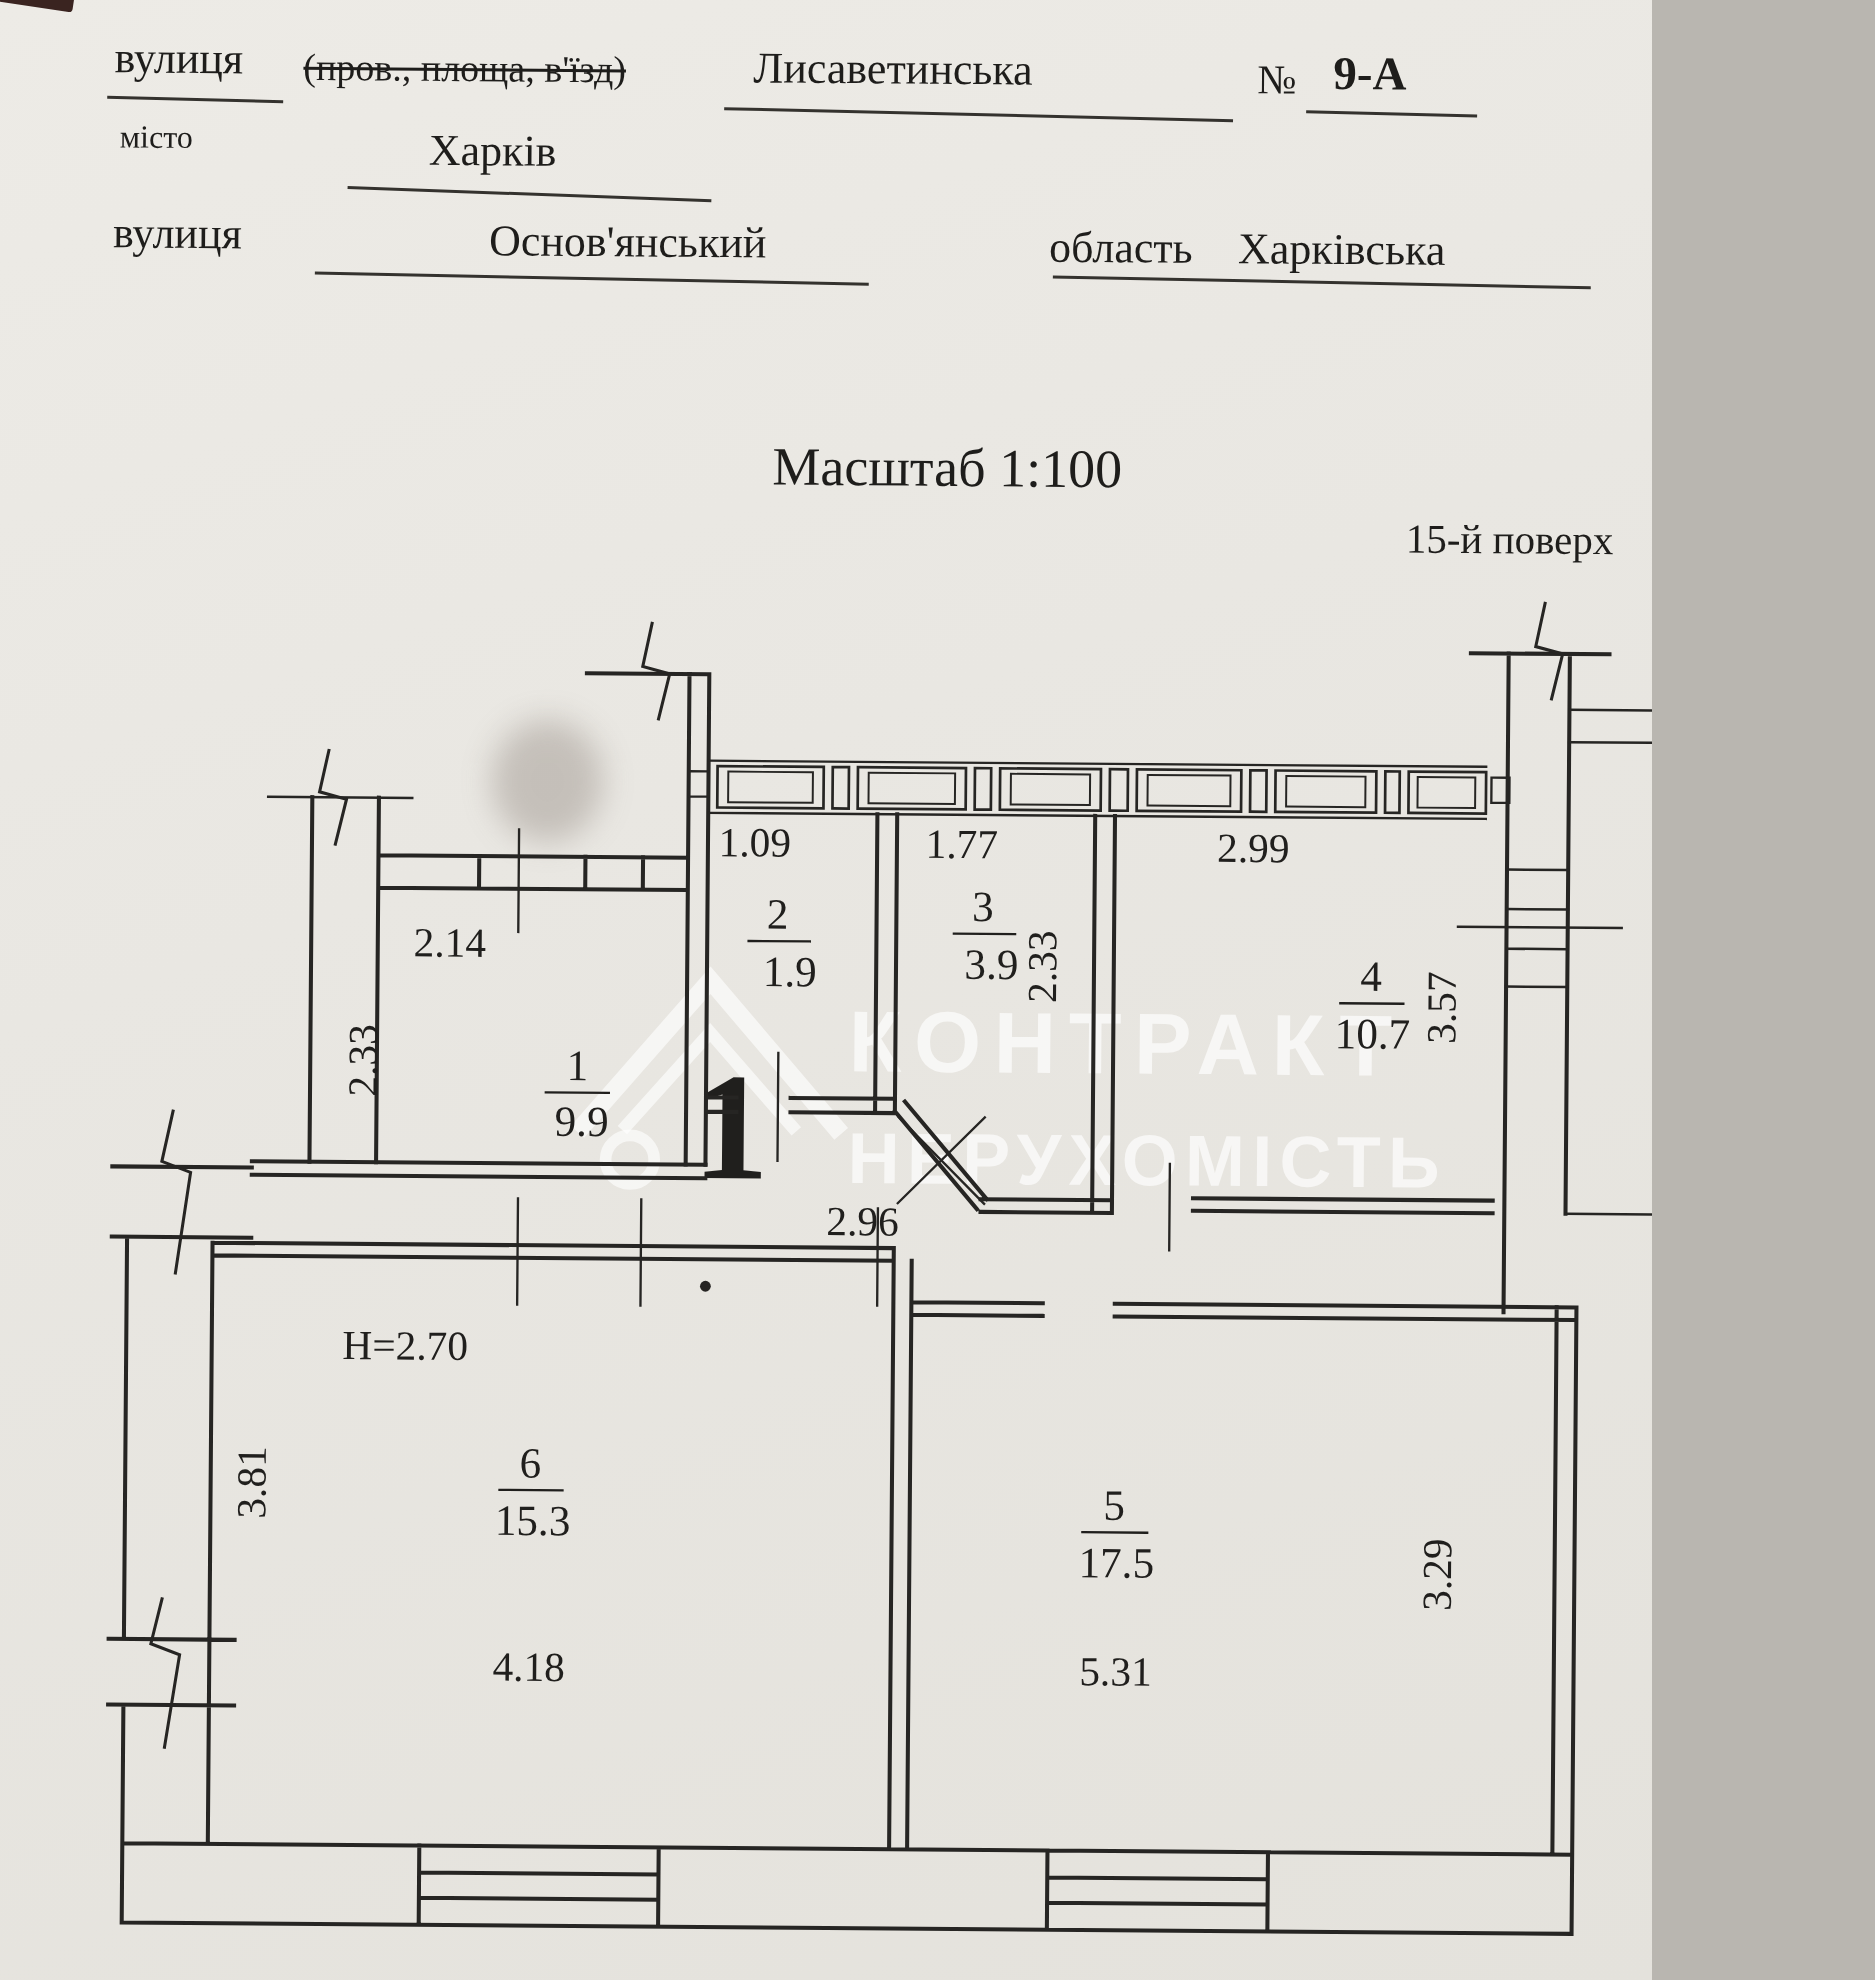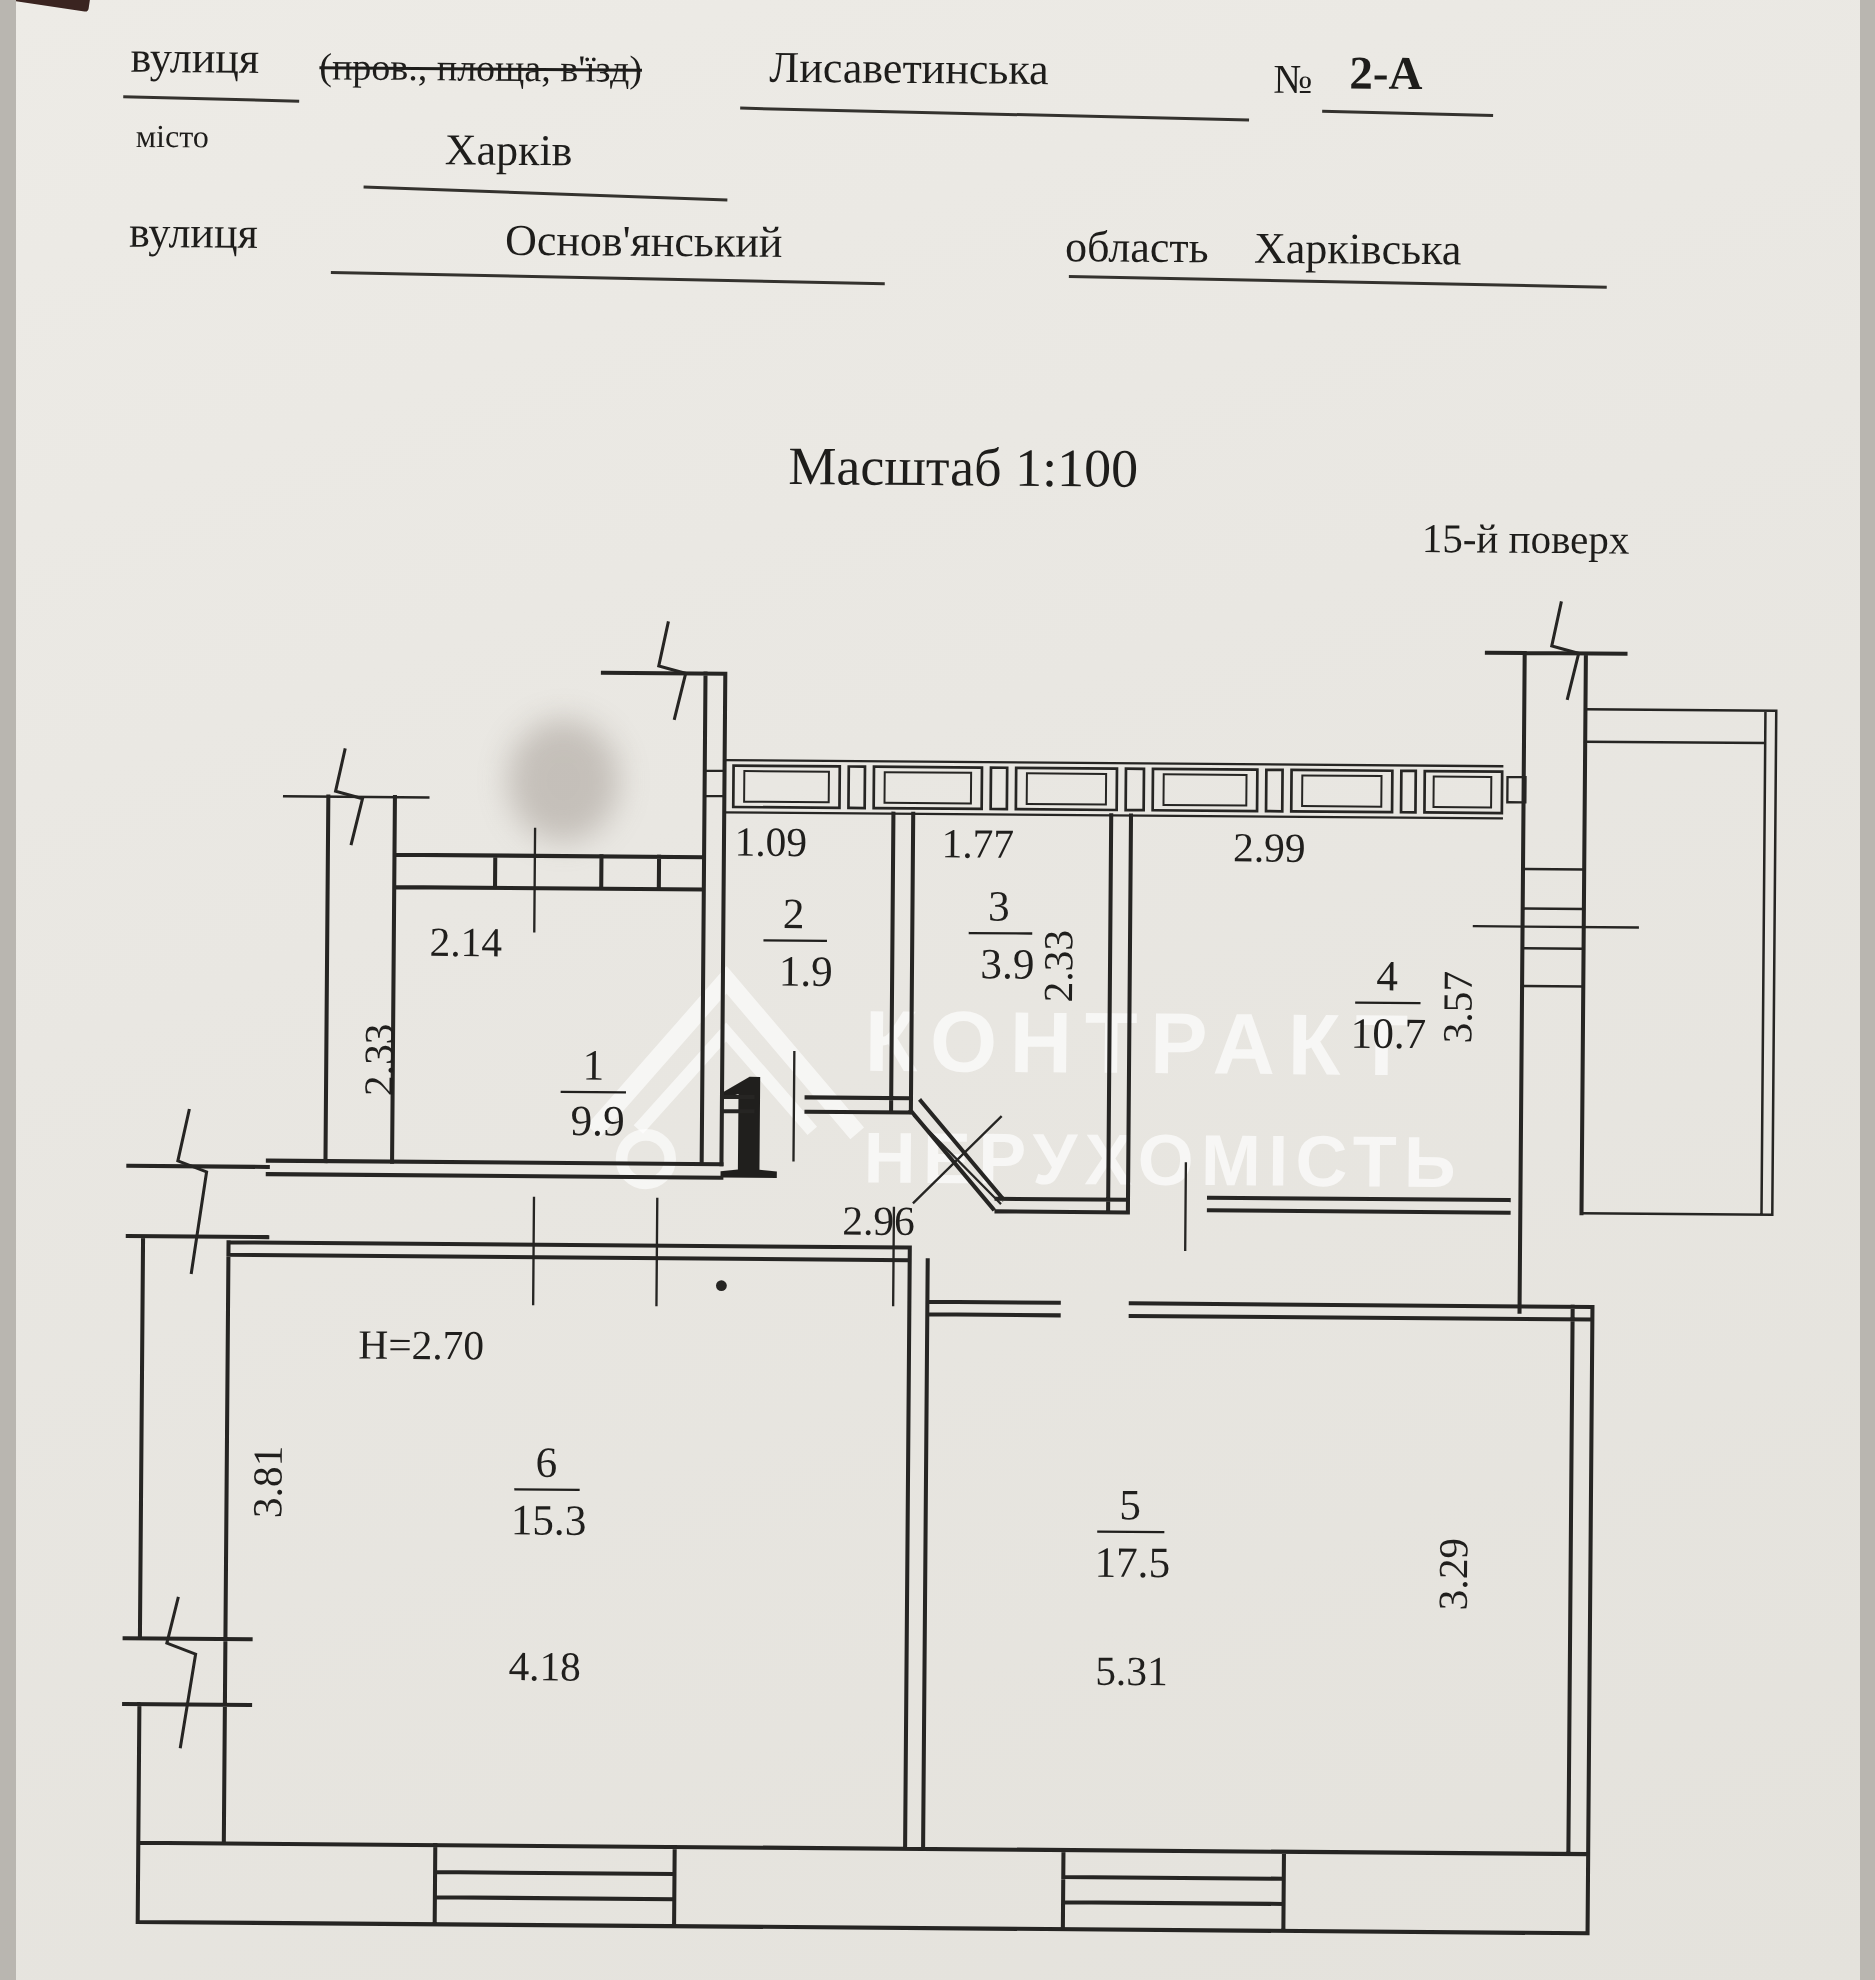--- a/index.html
+++ b/index.html
@@ -1,19 +1,19 @@
 <!DOCTYPE html>
 <html style="font-size:14.4px"><head>
 <meta charset="utf-8">
 <style>
   html,body{margin:0;padding:0;background:#b9b6b0;}
   .page{
-    position:relative;width:1844px;height:1980px;overflow:hidden;
+    position:relative;width:1652px;height:1980px;overflow:hidden;
     background:linear-gradient(160deg,#edebe6 0%,#e9e7e2 40%,#e4e2dc 100%);
-    font-family:"Liberation Serif","DejaVu Serif",serif;color:#1e1d1b;margin-left:16px;
+    font-family:"Liberation Serif","DejaVu Serif",serif;color:#1e1d1b;
   }
   .tilt{position:absolute;inset:0;transform:rotate(0.45deg);transform-origin:35% 0%;}
   .scan-edge{position:absolute;left:-7.2px;top:-9px;width:81px;height:20px;background:#3a2420;transform:rotate(8deg);border-radius:3.6px;}
   .hline{position:absolute;height:2.7px;background:#34322e;}
   .txt{position:absolute;white-space:nowrap;}
   .strike{text-decoration:line-through;text-decoration-thickness:2.7px;}
   .b{font-weight:bold;}
   svg text{font-family:"Liberation Serif","DejaVu Serif",serif;fill:#201f1d;}
   svg .wm-t{font-family:"Liberation Sans","DejaVu Sans",sans-serif;font-weight:bold;fill:rgba(255,255,255,0.66);}
 </style>
@@ -22,21 +22,21 @@
 
 <div class="page">
   <div class="tilt">
 
     <div class="scan-edge"></div>
 
     <div class="txt" style="left:115px;top:36px;font-size:44px;">вулиця</div>
     <div class="txt strike" style="left:304px;top:47px;font-size:38px;">(пров., площа, в'їзд)</div>
     <div class="txt" style="left:754px;top:41px;font-size:44px;">Лисаветинська</div>
     <div class="txt" style="left:1258px;top:50px;font-size:41px;">№</div>
-    <div class="txt b" style="left:1334px;top:40px;font-size:47px;">2-А</div>
+    <div class="txt b" style="left:1334px;top:40px;font-size:47px;">9-А</div>
 
     <div class="txt" style="left:121px;top:122px;font-size:32px;">місто</div>
     <div class="txt" style="left:430px;top:126px;font-size:44px;">Харків</div>
 
     <div class="txt" style="left:115px;top:211px;font-size:44px;">вулиця</div>
     <div class="txt" style="left:491px;top:216px;font-size:44px;">Основ'янський</div>
     <div class="txt" style="left:1051px;top:218px;font-size:44px;">область</div>
     <div class="txt" style="left:1240px;top:218px;font-size:44px;">Харківська</div>
 
     <div class="hline" style="left:108px;top:101px;width:176px;transform:rotate(1deg);"></div>

